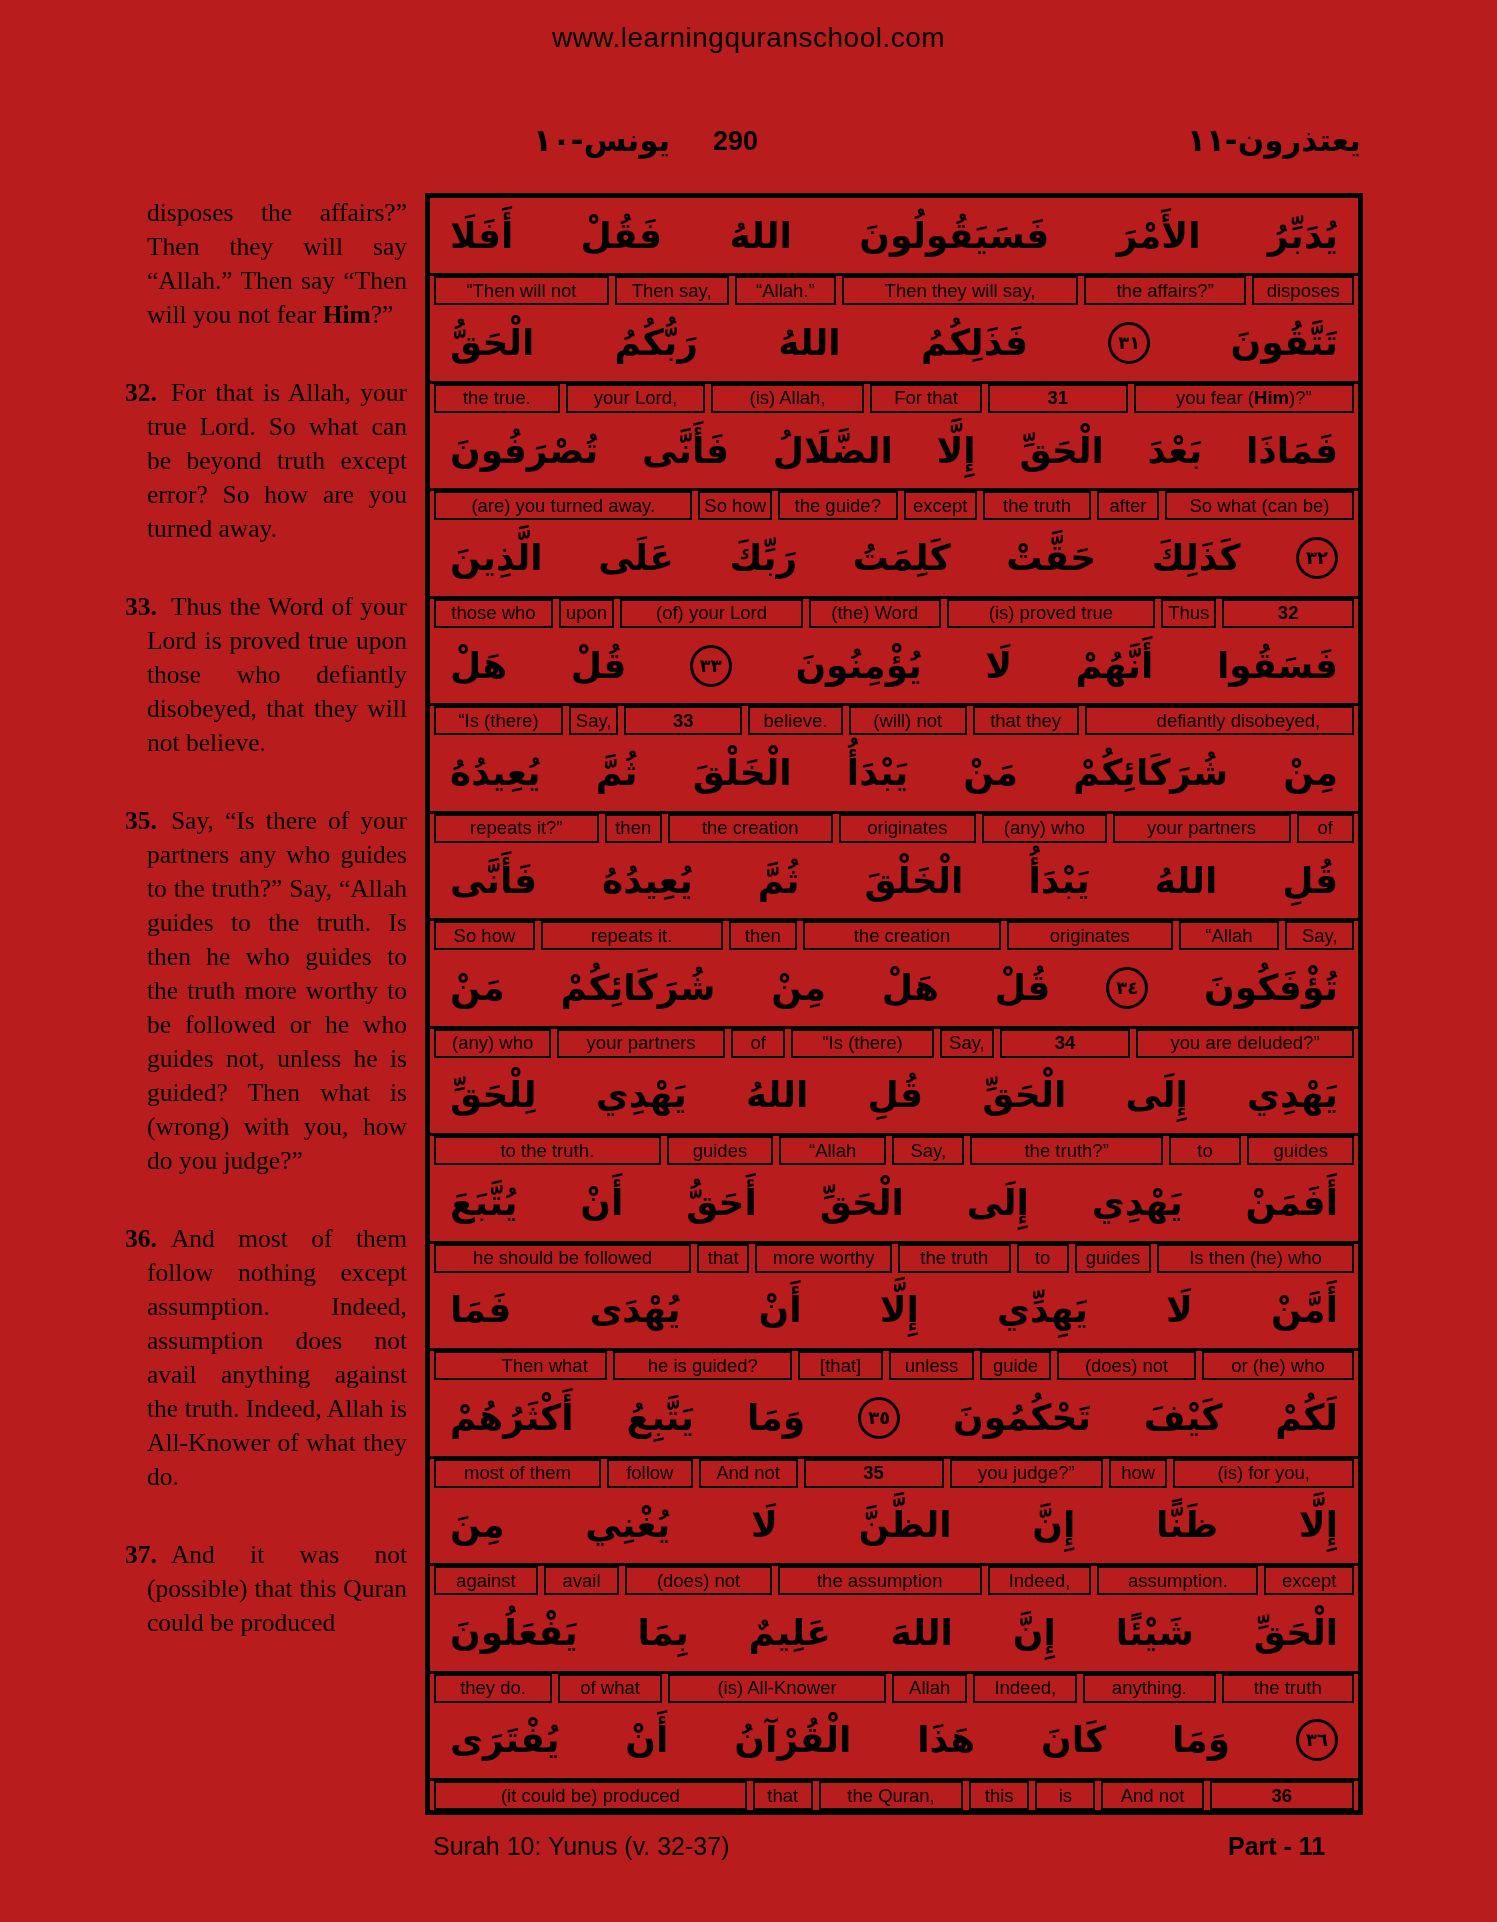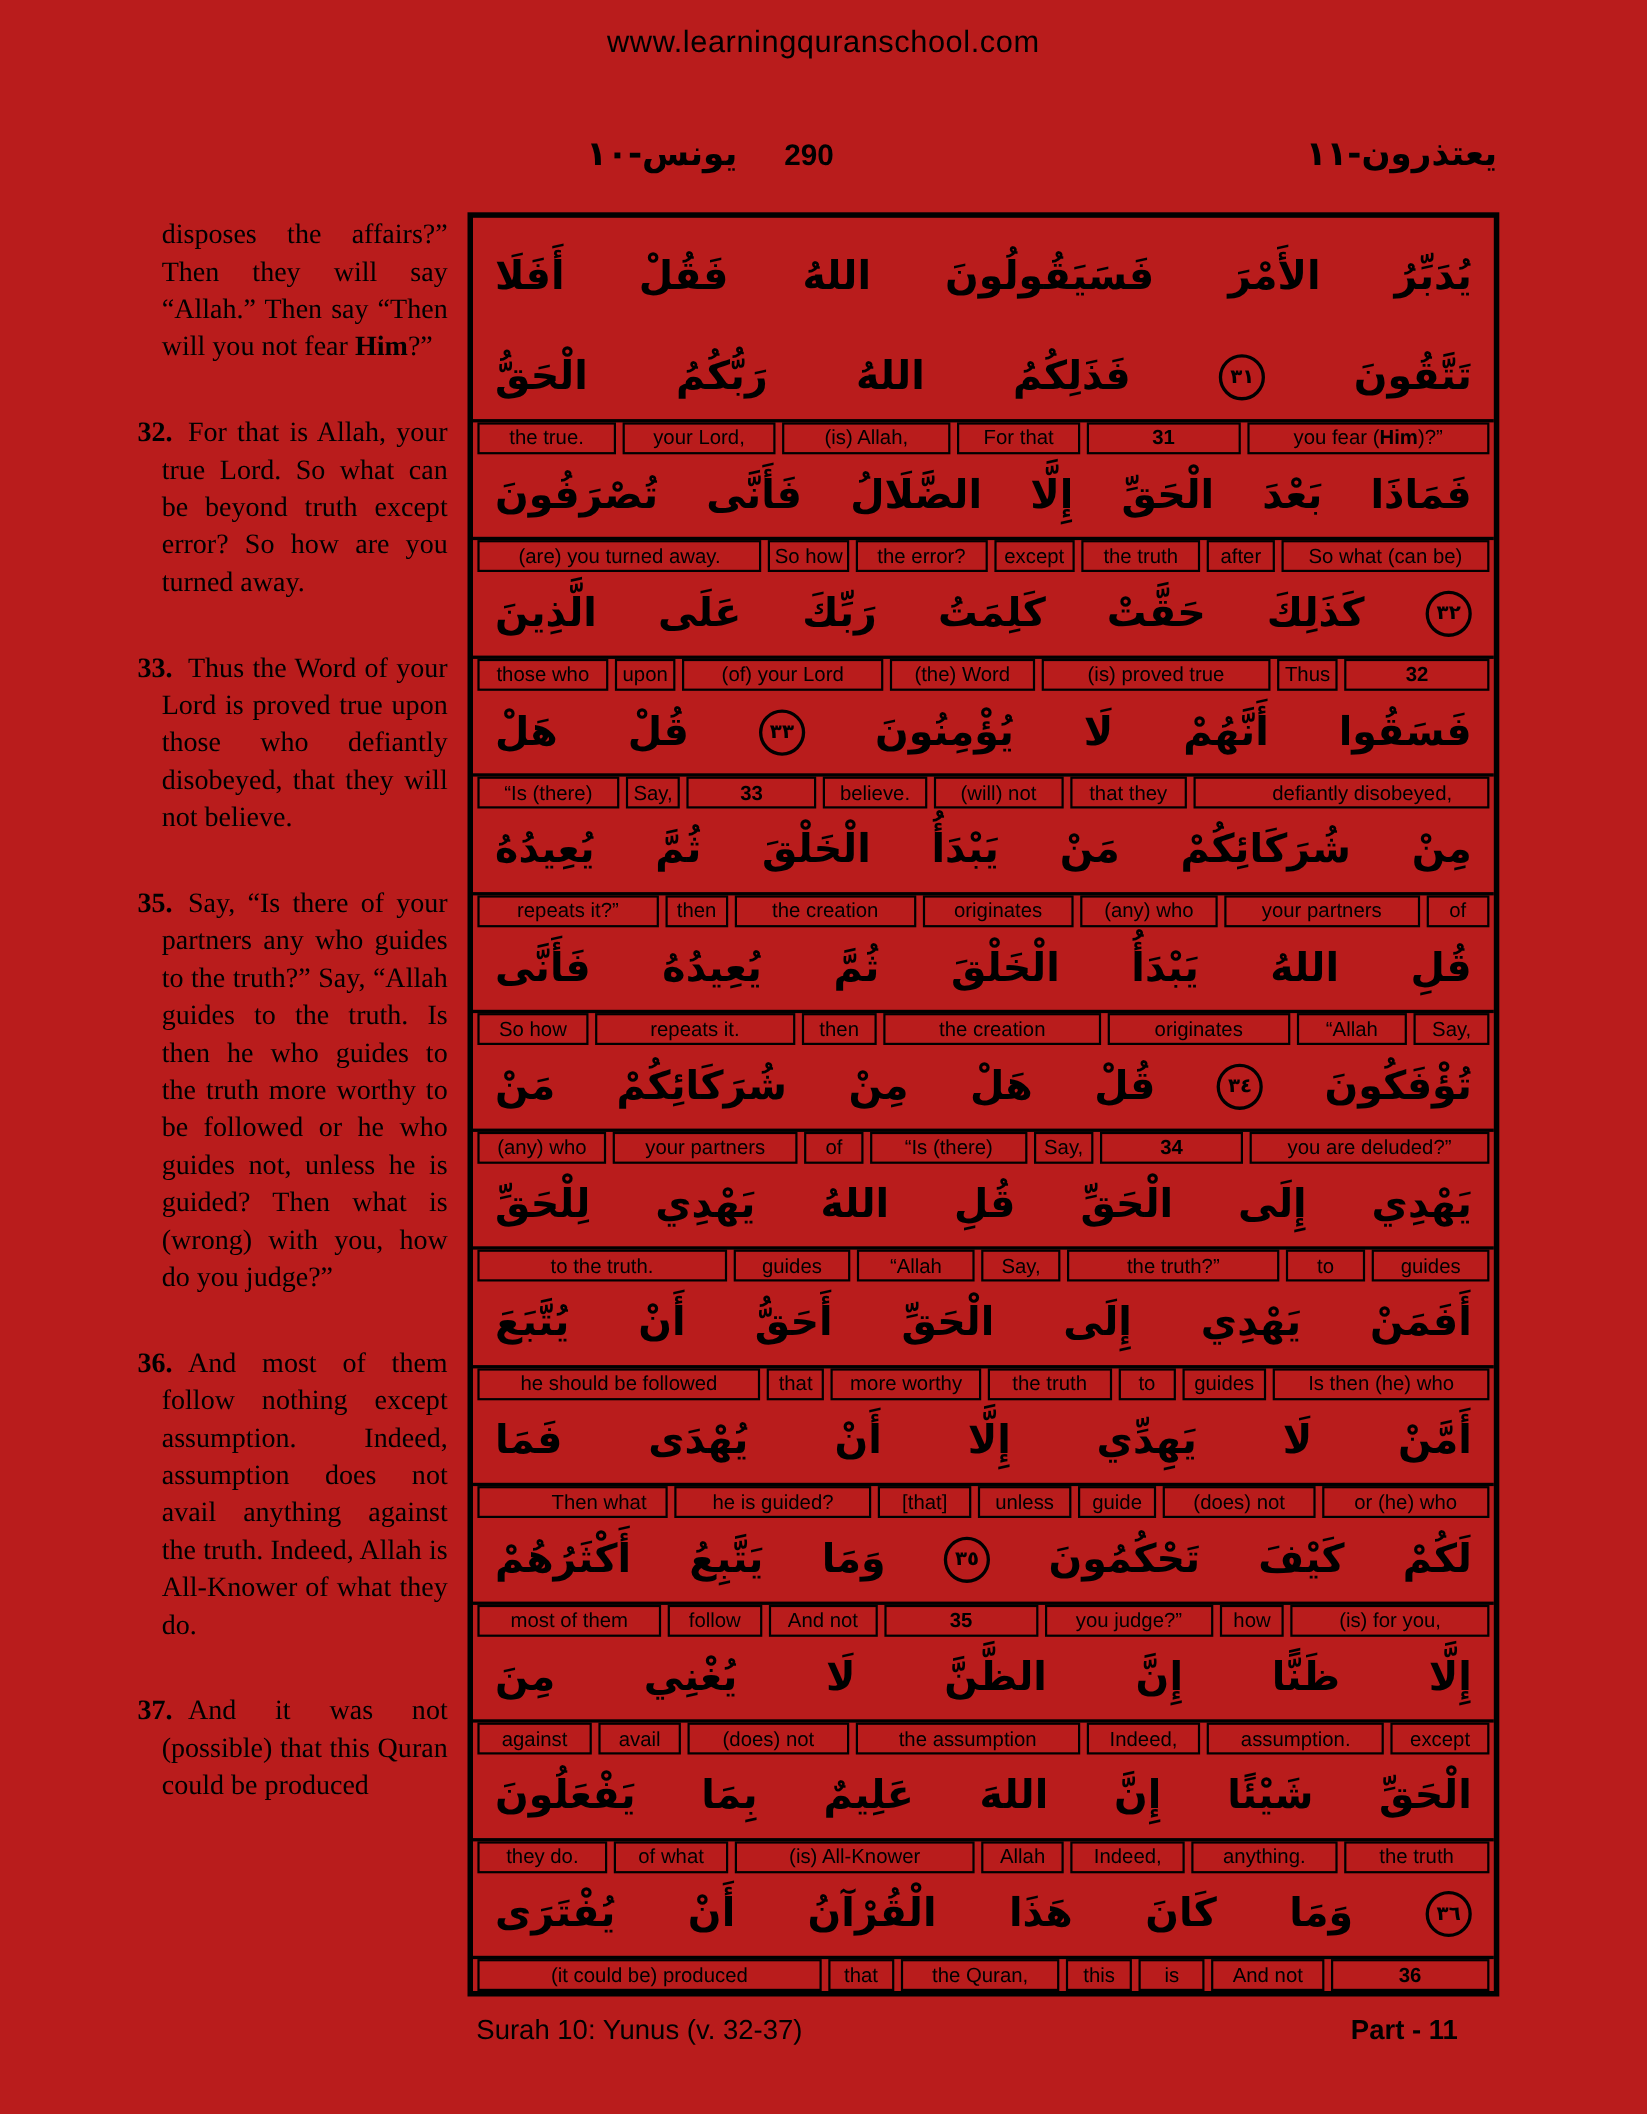--- a/index.html
+++ b/index.html
@@ -74,20 +74,28 @@
   <div class="quran-table" id="quran-table">
       <div class="row-pair">
         <div class="arabic-row">
           <span class="arabic-word">يُدَبِّرُ</span>
           <span class="arabic-word">الأَمْرَ</span>
           <span class="arabic-word">فَسَيَقُولُونَ</span>
           <span class="arabic-word">اللهُ</span>
           <span class="arabic-word">فَقُلْ</span>
           <span class="arabic-word">أَفَلَا</span>
         </div>
+        <div class="translation-row">
+          <div class="t-cell" style="flex-grow: 14;">“Then will not</div>
+          <div class="t-cell" style="flex-grow: 9;">Then say,</div>
+          <div class="t-cell" style="flex-grow: 8;">“Allah.”</div>
+          <div class="t-cell" style="flex-grow: 19;">Then they will say,</div>
+          <div class="t-cell" style="flex-grow: 13;">the affairs?”</div>
+          <div class="t-cell" style="flex-grow: 8;">disposes</div>
+        </div>
       </div>
       <div class="row-pair">
         <div class="arabic-row">
           <span class="arabic-word">تَتَّقُونَ</span>
           <span class="verse-marker">٣١</span>
           <span class="arabic-word">فَذَلِكُمُ</span>
           <span class="arabic-word">اللهُ</span>
           <span class="arabic-word">رَبُّكُمُ</span>
           <span class="arabic-word">الْحَقُّ</span>
         </div>
@@ -108,21 +116,21 @@
           <span class="arabic-word">بَعْدَ</span>
           <span class="arabic-word">الْحَقِّ</span>
           <span class="arabic-word">إِلَّا</span>
           <span class="arabic-word">الضَّلَالُ</span>
           <span class="arabic-word">فَأَنَّى</span>
           <span class="arabic-word">تُصْرَفُونَ</span>
         </div>
         <div class="translation-row">
           <div class="t-cell" style="flex-grow: 22;">(are) you turned away.</div>
           <div class="t-cell" style="flex-grow: 6;">So how</div>
-          <div class="t-cell" style="flex-grow: 10;">the error?</div>
+          <div class="t-cell" style="flex-grow: 10;">the guide?</div>
           <div class="t-cell" style="flex-grow: 6;">except</div>
           <div class="t-cell" style="flex-grow: 9;">the truth</div>
           <div class="t-cell" style="flex-grow: 5;">after</div>
           <div class="t-cell" style="flex-grow: 16;">So what (can be)</div>
         </div>
       </div>
       <div class="row-pair">
         <div class="arabic-row">
           <span class="verse-marker">٣٢</span>
           <span class="arabic-word">كَذَلِكَ</span>

